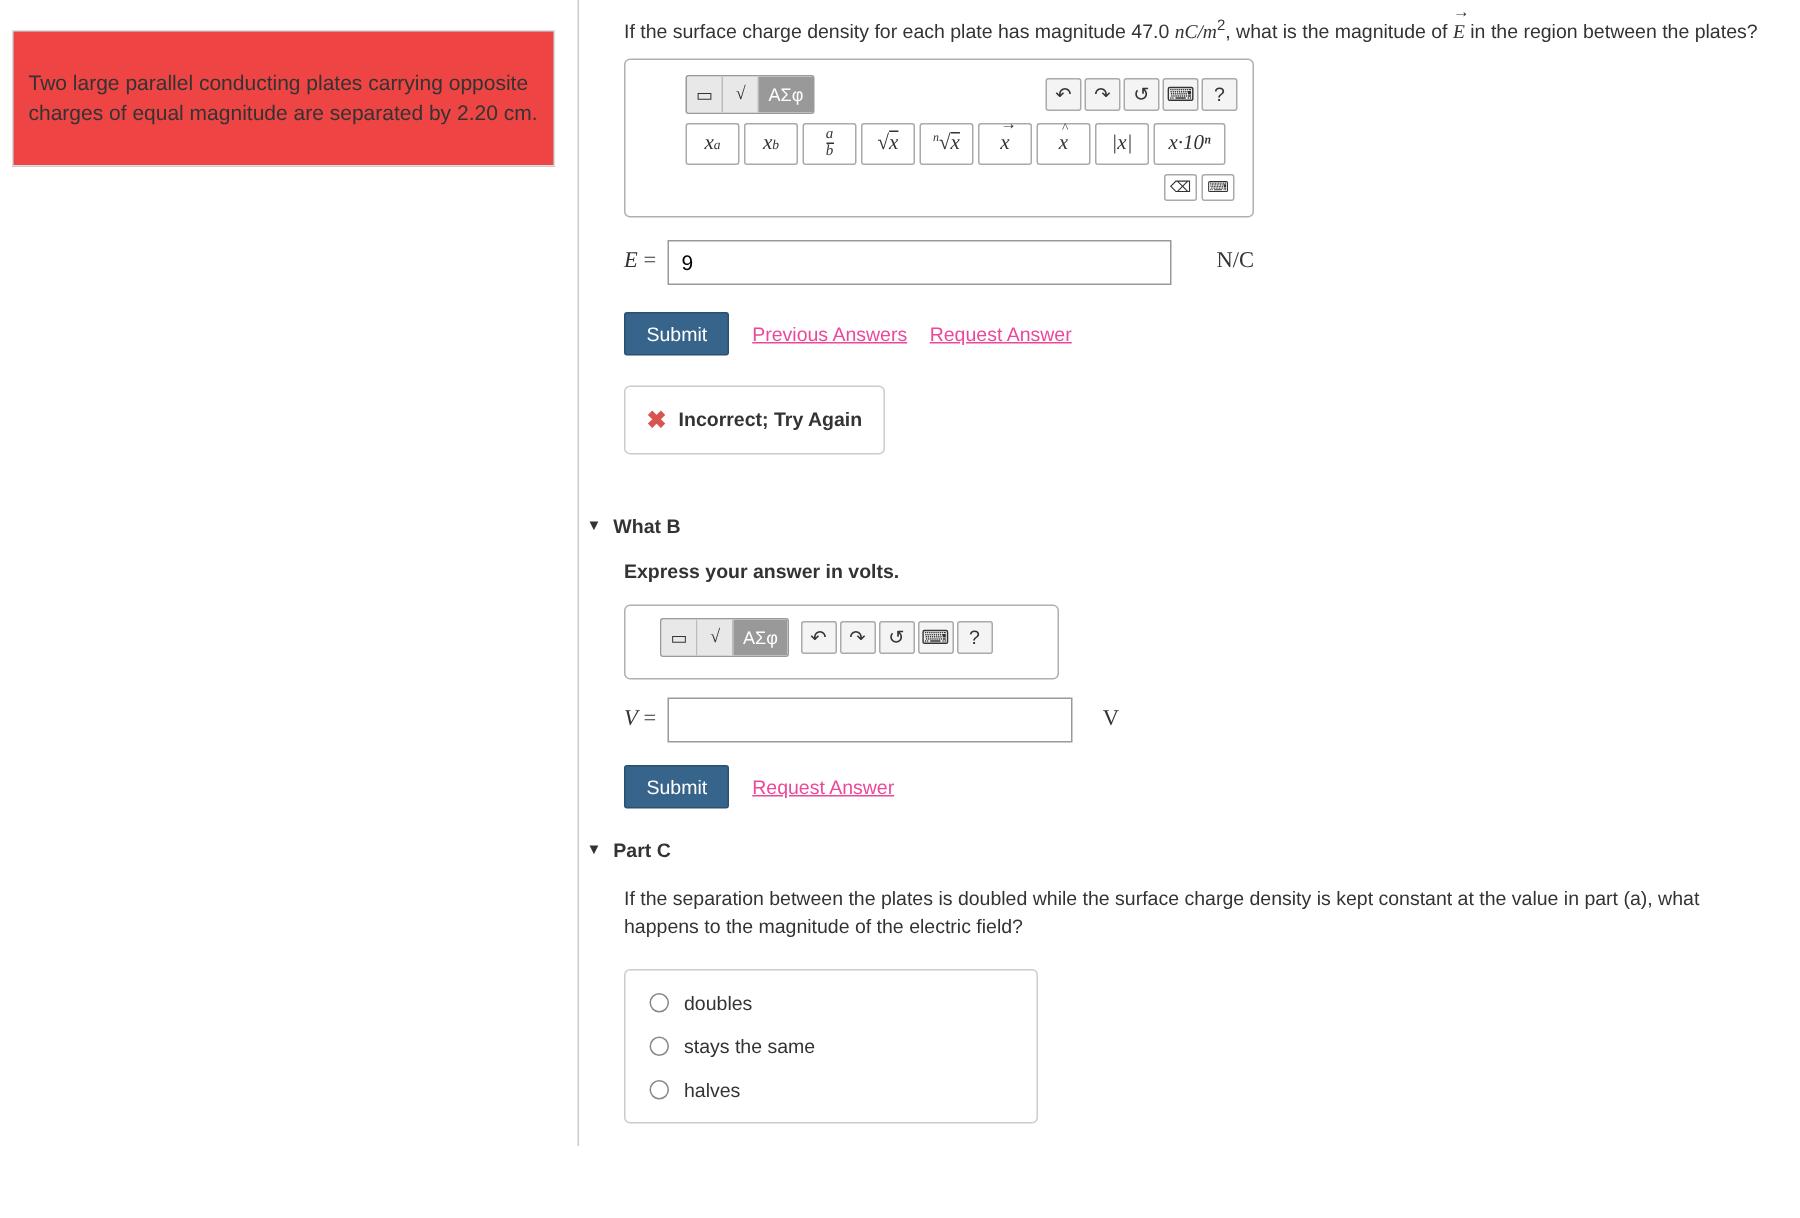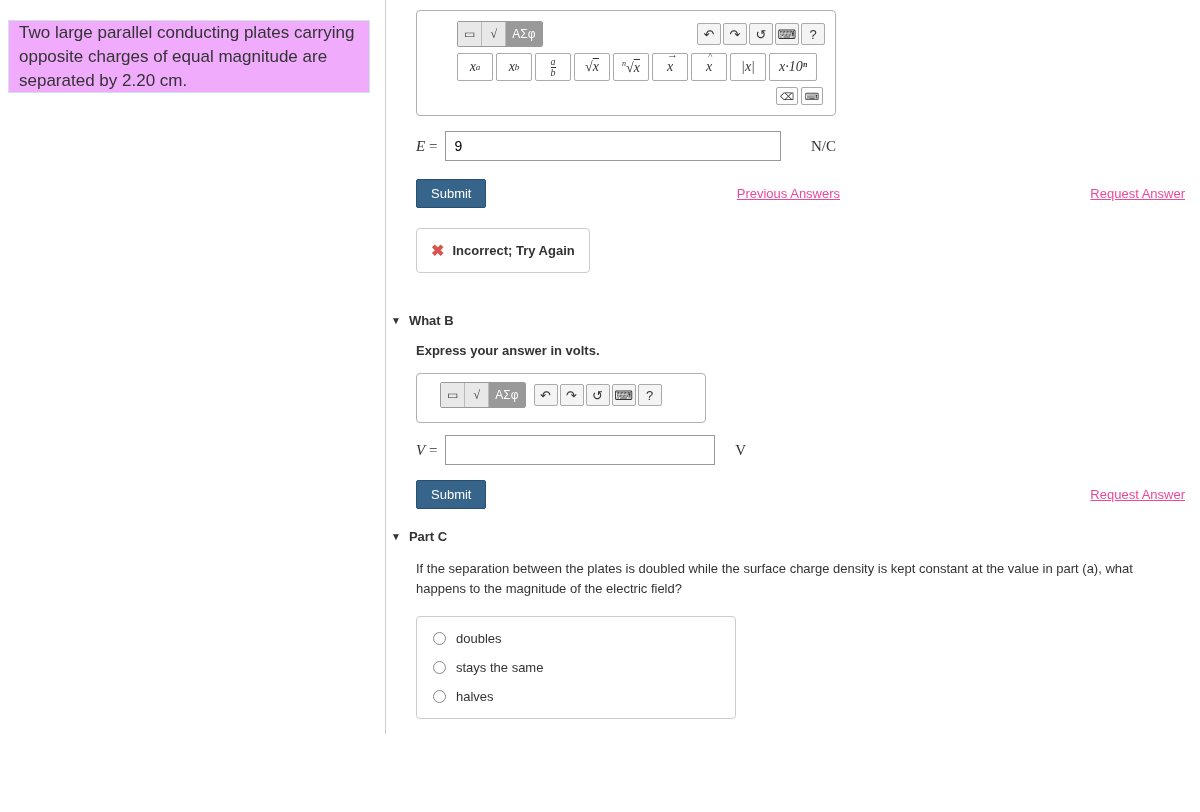--- a/index.html
+++ b/index.html
@@ -1,19 +1,19 @@
 <!DOCTYPE html>
 <html><head>
 <meta charset="utf-8">
 <style>
 * { box-sizing: border-box; margin: 0; padding: 0; }
 body { font-family: Arial, Helvetica, sans-serif; font-size: 13px; color: #333; background: #fff; }
 .container { display: flex; width: 1200px; }
 .left-panel { width: 385px; padding: 20px 15px 0 8px; }
-.problem-statement { background: #f0abfc; border: 1px solid #d0e4e8; padding: 0 10px; font-size: 17px; line-height: 1.4; }
+.problem-statement { background: #ef4444; border: 1px solid #d0e4e8; padding: 25px 10px; font-size: 14px; line-height: 1.4; }
 .right-panel { flex: 1; border-left: 1px solid #ccc; padding: 10px 15px 0 30px; }
 .question-text { font-size: 13px; line-height: 1.5; margin-bottom: 8px; }
 .instruction { font-weight: bold; font-size: 13px; margin-bottom: 15px; }
 .vec { position: relative; display: inline-block; font-style: italic; font-family: 'Times New Roman', serif; }
 .vec::before { content: "→"; position: absolute; top: -11px; left: 0; font-size: 11px; font-style: normal;}
 .math-italic { font-family: 'Times New Roman', serif; font-style: italic; }
 .units-sup { font-size: 10px; vertical-align: super; }
 
 .toolbar-box { border: 1px solid #b0b0b0; border-radius: 4px; width: 420px; padding: 10px; margin-bottom: 15px; position: relative; }
 .toolbar-row1 { display: flex; align-items: center; gap: 2px; margin-bottom: 6px; padding-left: 30px;}
@@ -29,50 +29,53 @@
 .symbol-btn sup, .symbol-btn sub { font-size: 9px; font-style: italic;}
 
 .clear-row { display:flex; justify-content:flex-end; gap:3px; padding-right:2px;}
 .small-tool { border:1px solid #aaa; border-radius:2px; width:22px; height:18px; font-size:10px; display:flex; align-items:center; justify-content:center; background:#fff; cursor:pointer;}
 
 .answer-row { display: flex; align-items: center; margin-bottom: 18px; width: 420px; }
 .answer-label { font-family: 'Times New Roman', serif; font-style: italic; font-size: 15px; margin-right: 8px; }
 .answer-input { flex: 1; border: 1px solid #999; height: 30px; padding: 4px 8px; font-size: 14px; }
 .answer-unit { font-family: 'Times New Roman', serif; font-size: 15px; margin-left: 30px; }
 
-.submit-row { display: flex; align-items: center; gap: 15px; margin-bottom: 20px; justify-content: space-between; }
+.submit-row { display: flex; align-items: center; gap: 15px; margin-bottom: 20px; }
 .submit-btn { background: #36648b; color: #fff; border: 1px solid #2a5070; padding: 6px 14px; font-size: 13px; cursor: pointer; border-radius: 2px;}
 .link { color: #ec4899; text-decoration: underline; font-size: 13px; cursor: pointer; }
 
 .feedback-box { border: 1px solid #ccc; border-radius: 4px; padding: 12px 14px; font-size: 13px; font-weight: bold; display: inline-flex; align-items: center; gap: 8px; margin-bottom: 30px; }
 .feedback-x { color: #d9534f; font-size: 16px; font-weight: bold; }
 
 .part-header { display: flex; align-items: center; font-weight: bold; font-size: 13px; margin: 10px 0 15px -25px; }
 .part-caret { margin-right: 8px; font-size: 10px; }
 
 .toolbar-box-small { border: 1px solid #b0b0b0; border-radius: 4px; width: 290px; padding: 8px; margin-bottom: 12px; }
 .answer-row-small { display:flex; align-items:center; width:330px; margin-bottom:15px;}
 
-.radio-box { border: 1px solid #ccc; border-radius: 4px; padding: 14px 16px; width: 320px; margin-bottom: 15px; }
+.radio-box { border: 1px solid #ccc; border-radius: 4px; padding: 14px 16px; width: 276px; margin-bottom: 15px; }
 .radio-option { display: flex; align-items: center; gap: 10px; margin-bottom: 14px; font-size: 13px; }
 .radio-option:last-child { margin-bottom: 0; }
 .radio-circle { width: 13px; height: 13px; border: 1px solid #888; border-radius: 50%; }
 
 .sqrt { font-family:'Times New Roman',serif; }
 </style>
 </head>
 <body>
 
 <div class="container">
   <div class="left-panel">
     <div class="problem-statement">Two large parallel conducting plates carrying opposite charges of equal magnitude are separated by 2.20 cm.</div>
   </div>
 
   <div class="right-panel">
     
+    <div class="question-text">
+      <span>If the surface charge density for each plate has magnitude 47.0 </span><span class="math-italic">nC/m</span><span class="units-sup">2</span><span>, what is the magnitude of </span><span class="vec">E</span><span> in the region between the plates?</span>
+    </div>
 
     <div class="toolbar-box">
       <div class="toolbar-row1">
         <div class="toolbar-btn-group">
           <div class="toolbar-btn">▭</div>
           <div class="toolbar-btn">
               <span class="sqrt">√</span>
             </div>
           <div class="toolbar-btn active">ΑΣφ</div>
         </div>

